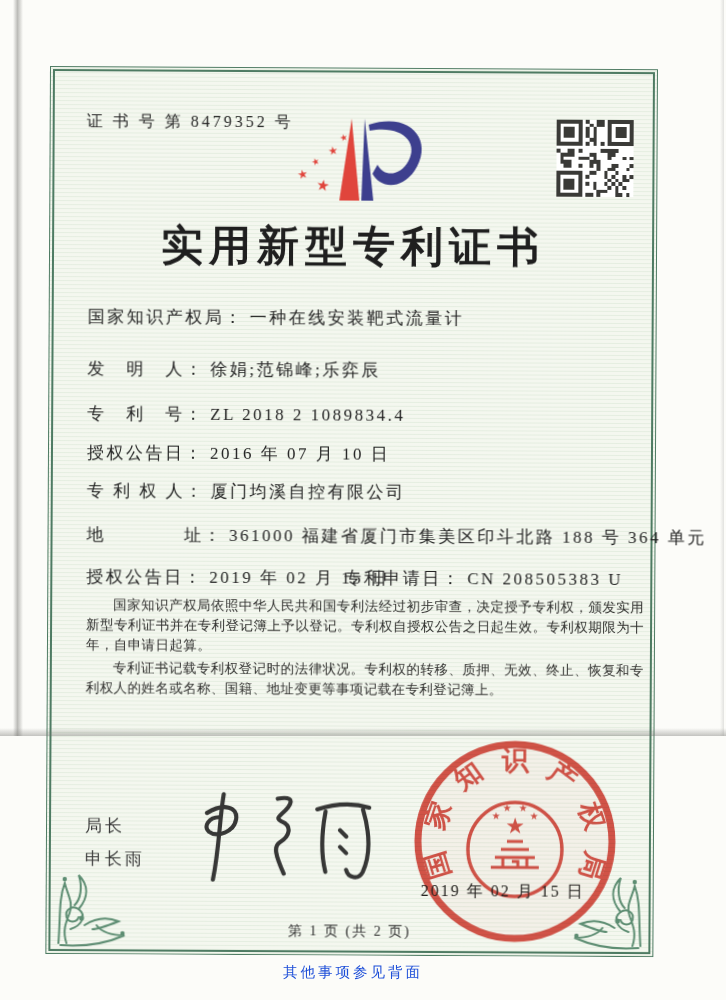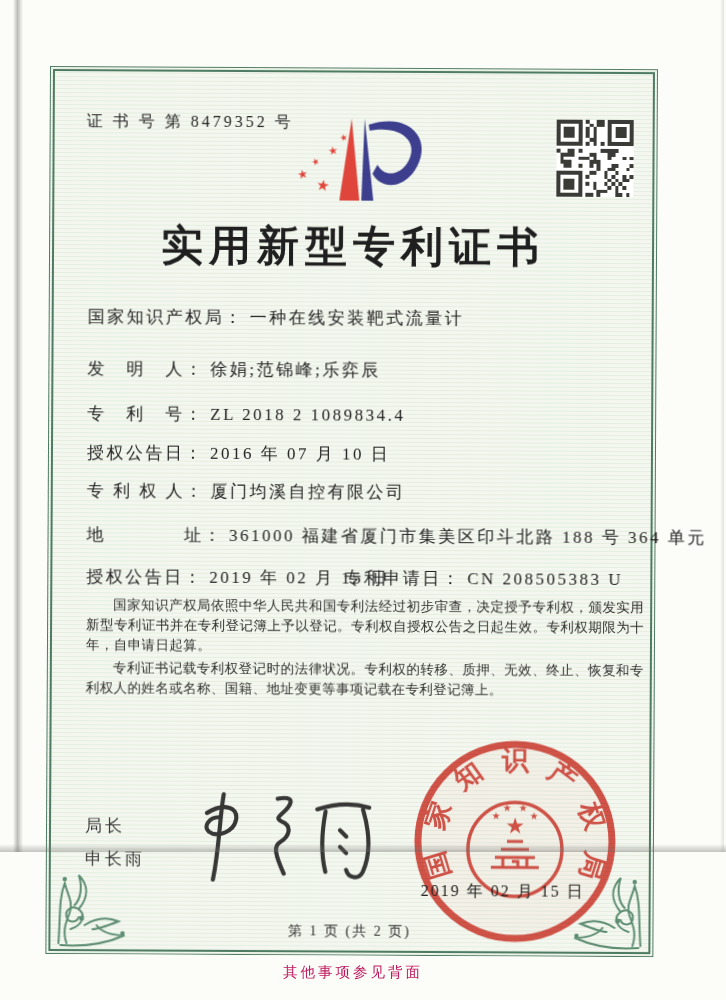--- a/index.html
+++ b/index.html
@@ -1,18 +1,18 @@
 <!DOCTYPE html>
 <html><head>
 <meta charset="utf-8">
 <style>
   html,body{margin:0;padding:0;}
   body{width:726px;height:1000px;overflow:hidden;background:#fcfcf9;
        font-family:"Liberation Serif","DejaVu Serif",serif;color:#2b2b2b;}
-  .scan{position:relative;width:726px;height:852px;background:#fcfcf9;}
+  .scan{position:relative;width:726px;height:736px;background:#fcfcf9;}
 
   
   .edge-left{position:absolute;left:13px;top:0;width:10px;height:100%;
     background:linear-gradient(90deg,rgba(110,110,106,0),rgba(110,110,106,.45) 45%,rgba(110,110,106,0));}
   .edge-bottom{position:absolute;left:0;bottom:0;width:100%;height:8px;
     background:linear-gradient(180deg,rgba(110,110,106,0),rgba(110,110,106,.4));}
   .edge-right{position:absolute;right:2px;top:0;width:4px;height:100%;
     background:linear-gradient(90deg,rgba(150,150,146,0),rgba(150,150,146,.25));}
 
   
@@ -50,21 +50,21 @@
 
   .seal{position:absolute;left:362px;top:666px;width:212px;height:212px;
     mix-blend-mode:multiply;opacity:.92;}
   .seal-date{position:absolute;left:374px;top:812px;font-size:16px;letter-spacing:2px;
     color:#23211e;z-index:3;}
 
   .page-info{position:absolute;left:0;top:854px;width:100%;text-align:center;
     font-size:14px;letter-spacing:2px;color:#2e2e2e;}
 
   .back-note{position:absolute;left:50px;top:963px;width:606px;text-align:center;
-    font-size:14.5px;letter-spacing:3px;color:#be185d;}
+    font-size:14.5px;letter-spacing:3px;color:#1d4ed8;}
 
   .corner{position:absolute;width:96px;height:96px;}
   .corner.bl{left:2px;bottom:2px;}
   .corner.br{right:2px;bottom:2px;transform:scaleX(-1);}
 </style>
 </head>
 <body>
 
 <div class="scan">
 

